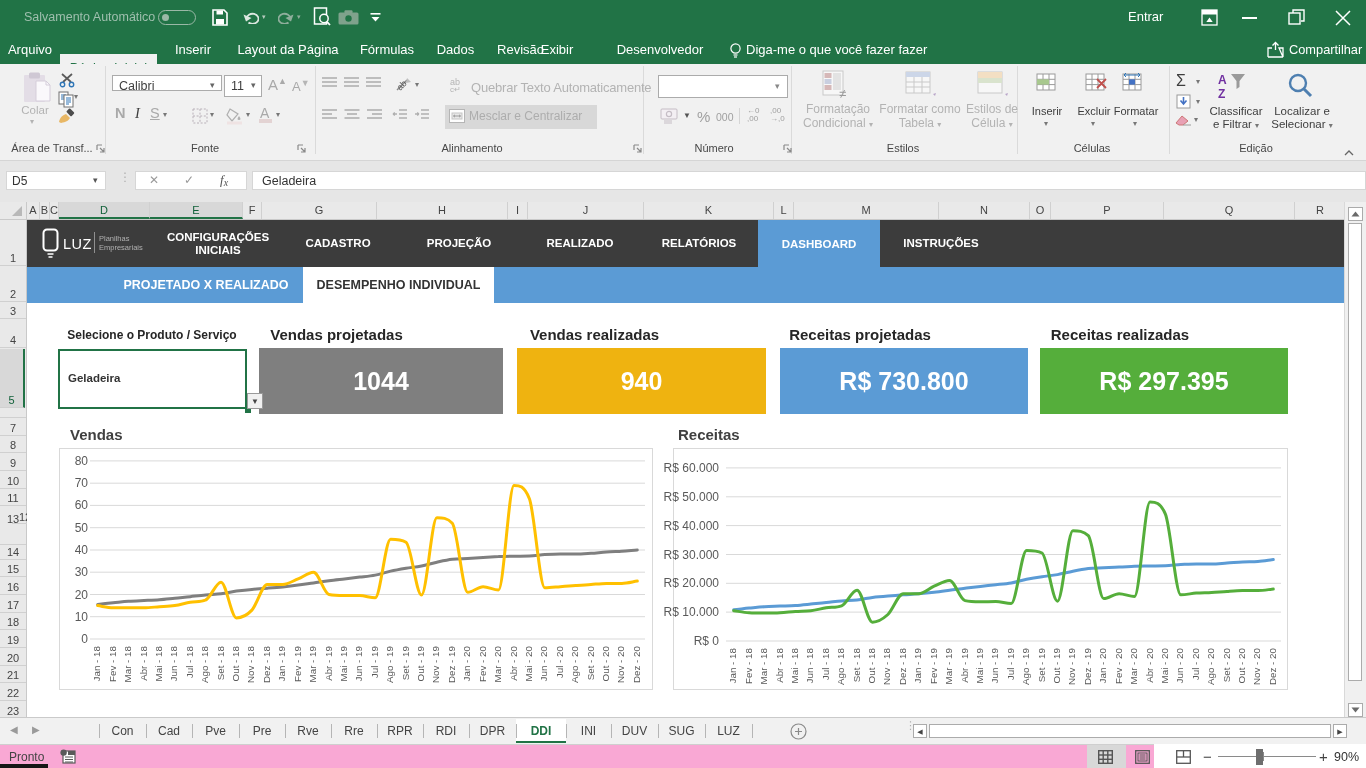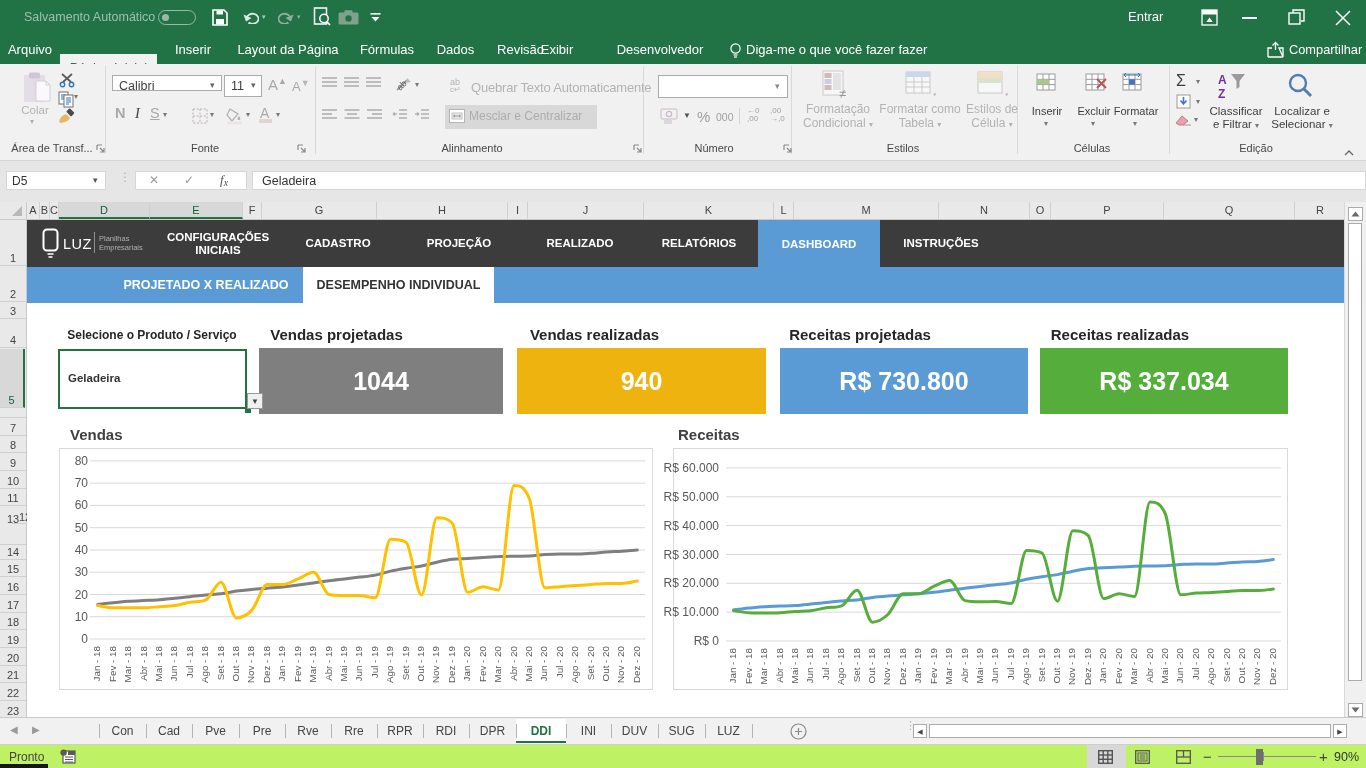--- a/index.html
+++ b/index.html
@@ -20,21 +20,21 @@
 .rownum{position:absolute;left:0;width:26px;text-align:center;font-size:11px;color:#444;border-bottom:1px solid #d0d0d0;display:flex;align-items:flex-end;justify-content:center}
 #sheet{position:absolute;left:27px;top:220px;width:1315px;height:497px;background:#fff;overflow:hidden}
 .navitem{position:absolute;top:220px;height:47px;color:#fff;font-weight:bold;font-size:11.5px;display:flex;align-items:center;justify-content:center;text-align:center}
 .cardtitle{position:absolute;font-weight:bold;font-size:15px;color:#262626;text-align:center}
 .card{position:absolute;top:128px;height:66px;color:#fff;font-weight:bold;font-size:25px;display:flex;align-items:center;justify-content:center}
 .chartbox{position:absolute;background:#fff;border:1px solid #d9d9d9}
 .charttitle{position:absolute;font-weight:bold;font-size:15px;color:#404040}
 #tabsbar{position:absolute;left:0;top:717px;width:1366px;height:27px;background:#f1f1f1;border-top:1px solid #cacaca}
 .stab{position:absolute;top:1px;height:25px;line-height:25px;font-size:12px;color:#444;text-align:center}
 .stabsep{position:absolute;top:6px;height:14px;width:1px;background:#b5b5b5}
-#statusbar{position:absolute;left:0;top:744px;width:1366px;height:24px;background:#bef264;border-top:1px solid #cfcfcf}
+#statusbar{position:absolute;left:0;top:744px;width:1154px;height:24px;background:#f9a8d4;border-top:1px solid #cfcfcf}
 #vscroll{position:absolute;left:1344px;top:202px;width:22px;height:515px;background:#f0f0f0;border-left:1px solid #d9d9d9}
 .sbtn{position:absolute;background:#f1f1f1;border:1px solid #c9c9c9;display:flex;align-items:center;justify-content:center}
 </style></head>
 <body>
 <div id="titlebar">
 <div class="abs" style="left:24px;top:10px;font-size:12.5px;color:#9fbfae">Salvamento Automático</div>
 <div class="abs" style="left:158px;top:10px;width:38px;height:15px;border:1px solid #9ab8a6;border-radius:8px">
       <div class="abs" style="left:3px;top:3px;width:7px;height:7px;border-radius:4px;background:#9ab8a6"></div>
     </div>
 <svg class="abs" style="left:212px;top:9px" width="16" height="17" viewBox="0 0 16 17">
@@ -427,21 +427,21 @@
 <div class="abs" style="left:303px;top:267px;width:191px;height:36px;background:#fff"></div>
 <div class="abs" style="left:303px;top:278px;width:191px;text-align:center;font-weight:bold;font-size:12.5px;color:#333">DESEMPENHO INDIVIDUAL</div>
 <div class="cardtitle" style="left:62px;top:328px;width:180px;font-size:12px">Selecione o Produto / Serviço</div>
 <div class="cardtitle" style="left:259px;top:326px;width:155px">Vendas projetadas</div>
 <div class="cardtitle" style="left:517px;top:326px;width:155px">Vendas realizadas</div>
 <div class="cardtitle" style="left:780px;top:326px;width:160px">Receitas projetadas</div>
 <div class="cardtitle" style="left:1040px;top:326px;width:160px">Receitas realizadas</div>
 <div class="card" style="left:259px;top:348px;width:244px;background:#7f7f7f">1044</div>
 <div class="card" style="left:517px;top:348px;width:249px;background:#efb310">940</div>
 <div class="card" style="left:780px;top:348px;width:248px;background:#5b9bd5">R$ 730.800</div>
-<div class="card" style="left:1040px;top:348px;width:248px;background:#55ae3b">R$ 337.034</div>
+<div class="card" style="left:1040px;top:348px;width:248px;background:#55ae3b">R$ 297.395</div>
 <div class="abs" style="left:58px;top:349px;width:189px;height:60px;background:#fff;border:2px solid #217346"></div>
 <div class="abs" style="left:68px;top:372px;font-weight:bold;font-size:11.5px;color:#333">Geladeira</div>
 <div class="abs" style="left:245px;top:407px;width:6px;height:6px;background:#217346"></div>
 <div class="abs" style="left:247px;top:393px;width:16px;height:16px;background:#f0f0f0;border:1px solid #999;text-align:center;font-size:8px;color:#444;line-height:15px">▼</div>
 <div class="chartbox" style="left:59px;top:448px;width:594px;height:242px"></div>
 <div class="chartbox" style="left:673px;top:448px;width:615px;height:242px"></div>
 <div class="charttitle" style="left:70px;top:426px">Vendas</div>
 <div class="charttitle" style="left:678px;top:426px">Receitas</div>
 <svg class="abs" style="left:0;top:0" width="1366" height="768" viewBox="0 0 1366 768">
     <line x1="90" y1="639.0" x2="645" y2="639.0" stroke="#d9d9d9" stroke-width="1"></line>

